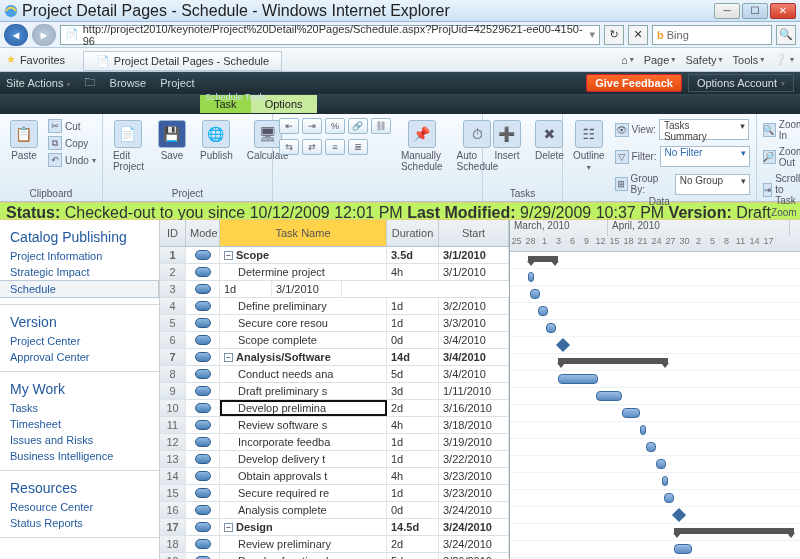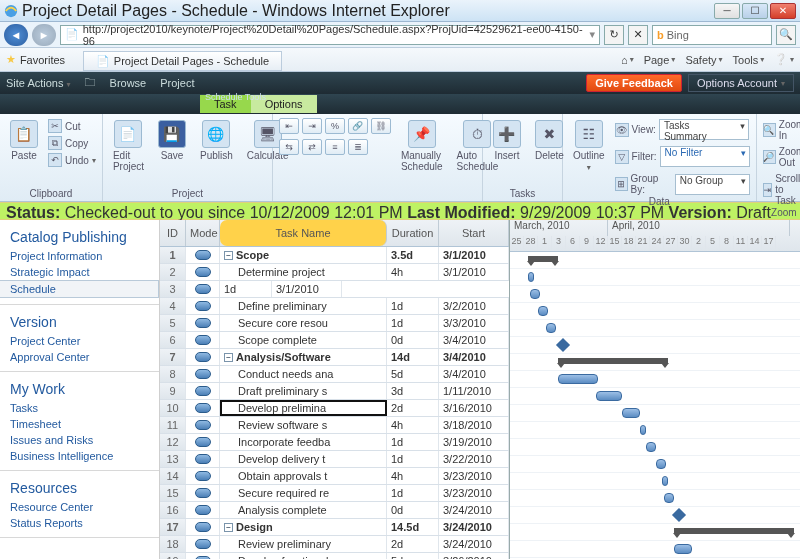--- a/index.html
+++ b/index.html
@@ -63,21 +63,21 @@
   .quicklaunch .qlhead{ color:#235a9f; font-size:14px; padding:3px 10px;}
   .quicklaunch .qlitem{ color:#235a9f; font-size:11px; padding:2px 10px 2px 10px; cursor:pointer;}
   .quicklaunch .qlitem.sel{ background:#f1f4f7; border:1px solid #b9cad9; border-left:none;}
   .quicklaunch .sep{ height:1px; background:#d8d8d8; margin:6px 0;}
   .grids{ flex:1; display:flex; overflow:hidden;}
   .taskgrid{ width:350px; border-right:1px solid #9aa;}
   .gantt{ flex:1; background:#fff; position:relative;}
   .thead{ display:flex; background:linear-gradient(#eef2f6,#dfe6ec); border-bottom:1px solid #b0c4d6; font-size:11px;}
   .thead .th{ border-right:1px solid #c0ccd6; padding:7px 4px; color:#555;text-align:center;}
   .thead .th.active{ background:#ffd24a;}
-  .th-id{width:26px;} .th-mode{width:34px;} .th-name{flex:1;border-radius:7px;} .th-dur{width:52px;} .th-start{width:70px;}
+  .th-id{width:26px;} .th-mode{width:34px;} .th-name{flex:1;} .th-dur{width:52px;} .th-start{width:70px;}
   .tbody{ overflow:hidden;}
   .trow{ display:flex; border-bottom:1px solid #d8e0e8; height:17px; font-size:11px; align-items:center;}
   .trow .td{ border-right:1px solid #e0e6ec; padding:0 4px; height:100%; display:flex; align-items:center; overflow:hidden; white-space:nowrap;}
   .td-id{width:26px; background:linear-gradient(#eef2f6,#dfe6ec); color:#666; justify-content:center;}
   .td-mode{width:34px; justify-content:center;}
   .mode-icon{ width:16px; height:10px; border-radius:5px; background:linear-gradient(#8fb9e2,#4b7fb6); border:1px solid #2b5c8c;}
   .td-name{flex:1;} .td-dur{width:52px;} .td-start{width:70px;}
   .trow.summary{ font-weight:bold;}
   .trow.selected .td-name{ border:2px solid #111; padding:0 2px;}
   .collapse{ display:inline-block; width:9px;height:9px; border:1px solid #7a94ab; margin-right:3px; font-size:8px; line-height:7px; text-align:center; color:#567;}

